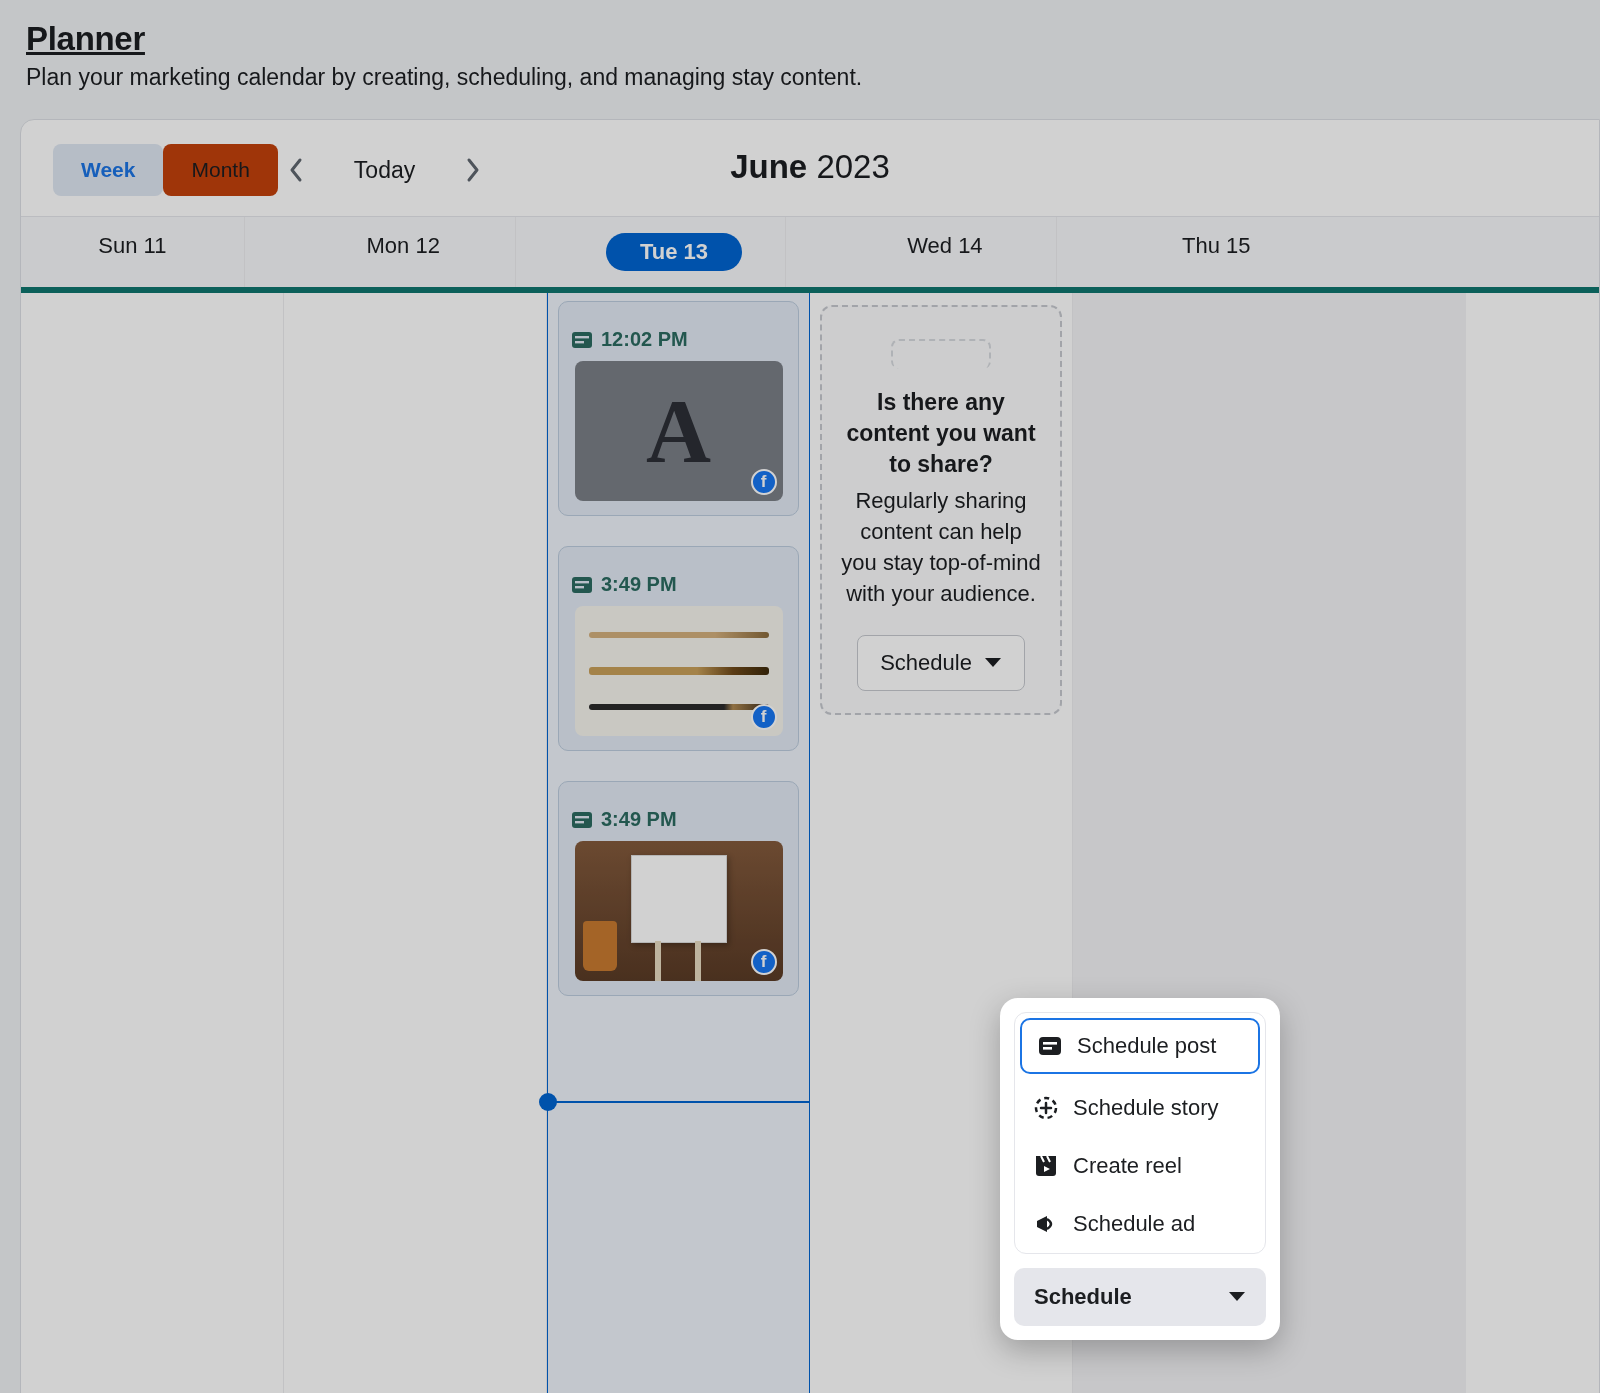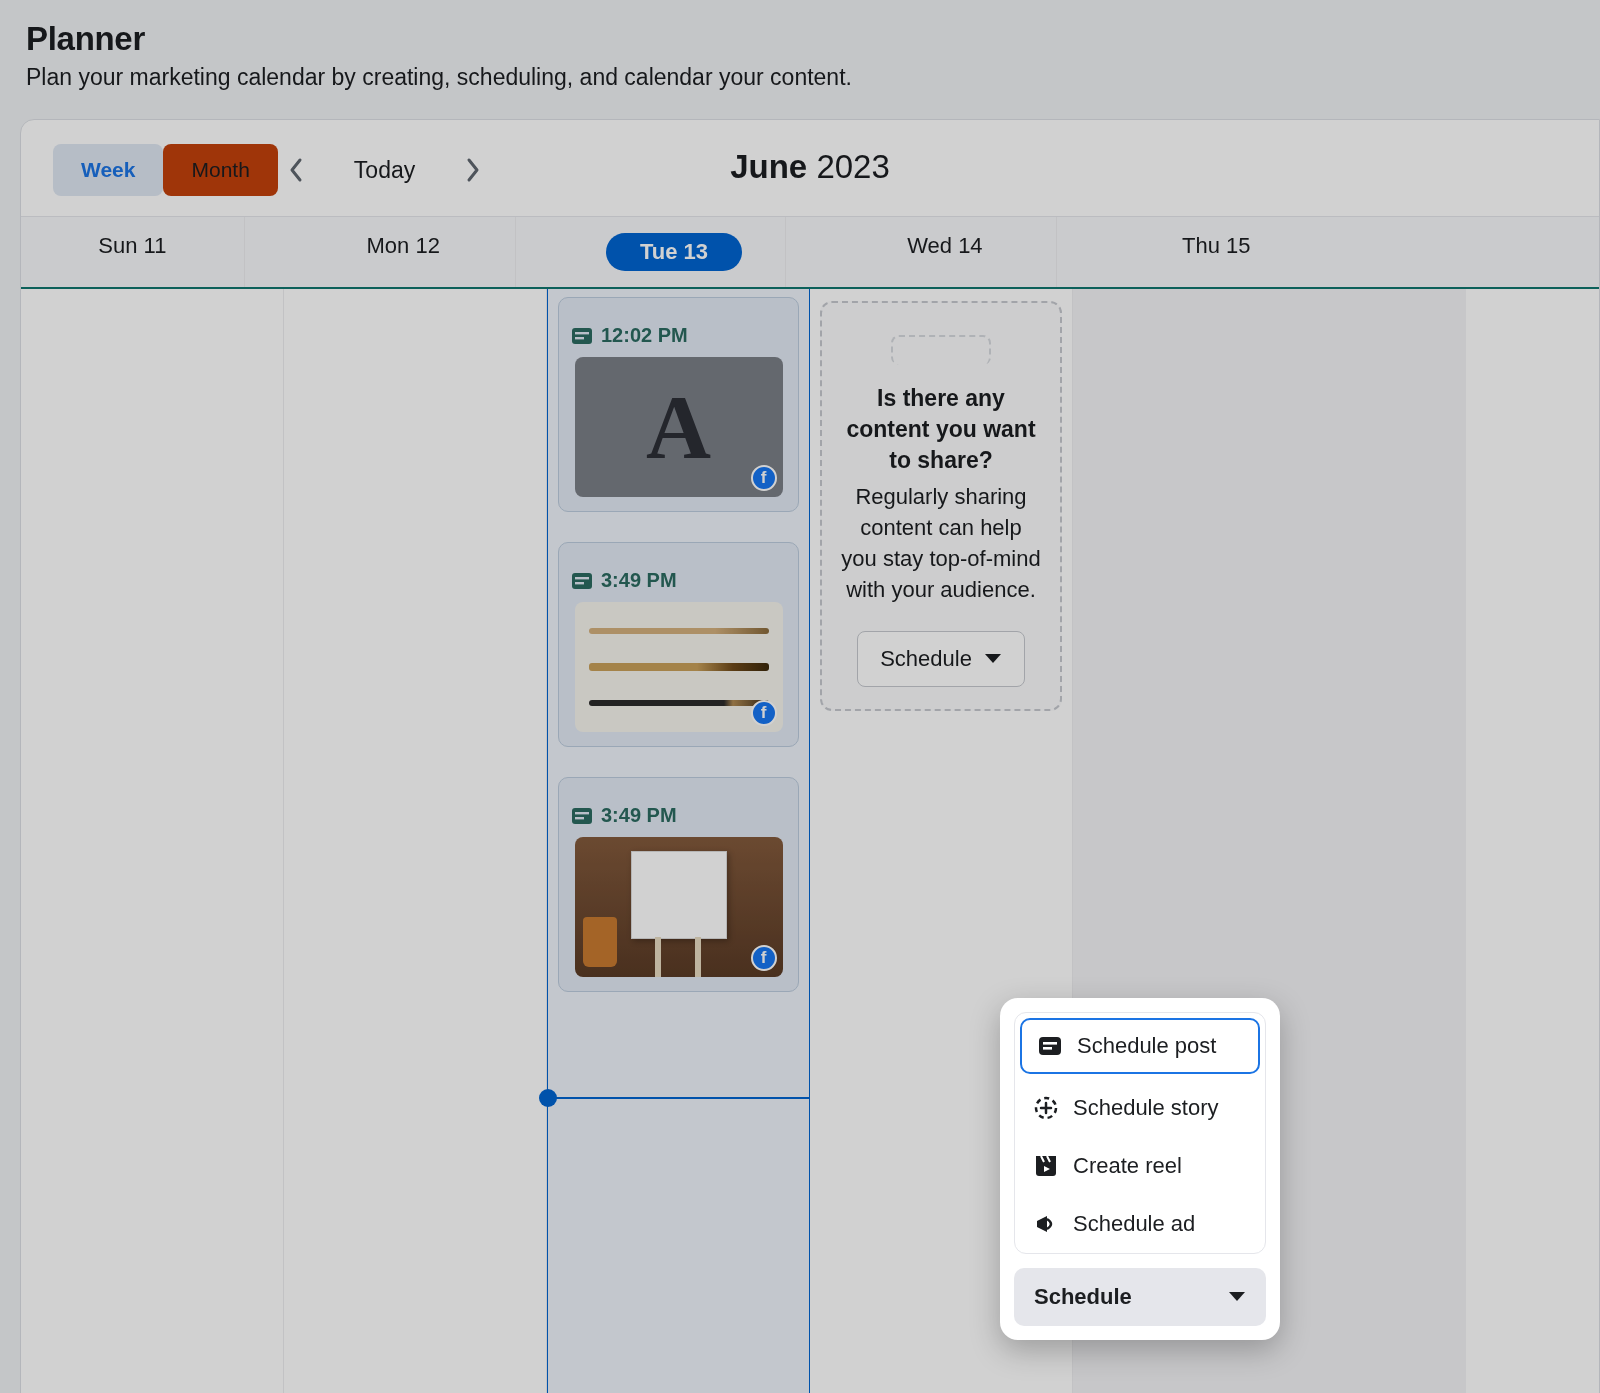--- a/index.html
+++ b/index.html
@@ -19,20 +19,21 @@
     pointer-events: none;
   }
   .header {
     padding: 20px 26px 18px 26px;
   }
   .title {
     font-size: 33px;
     font-weight: 700;
     color: #1c1e21;
     letter-spacing: -0.3px;
+    text-decoration: underline;
   }
   .subtitle {
     font-size: 23px;
     color: #1c1e21;
     margin-top: 6px;
   }
   .panel {
     margin: 10px 0 0 20px;
     background: #fff;
     border: 1px solid #dcdfe4;
@@ -95,21 +96,21 @@
     font-weight: 400;
     text-align: right;
   }
   .month-year .month-strong {
     font-weight: 700;
   }
   .days-header {
     display: grid;
     grid-template-columns: repeat(6, 1fr);
     border-top: 1px solid #e5e6eb;
-    border-bottom: 2px solid #0f766e;
+    border-bottom: 6px solid #0f766e;
     background: #f7f8fa;
     gap: 47px;
   }
   .day-head {
     text-align: center;
     padding: 16px 0;
     font-size: 22px;
     color: #1c1e21;
     position: relative;
     border-right: 1px solid #ededf0;
@@ -344,21 +345,21 @@
     align-items: center;
     justify-content: space-between;
     cursor: pointer;
   }
 </style>
 </head>
 <body>
 
 <div class="header">
   <div class="title">Planner</div>
-  <div class="subtitle">Plan your marketing calendar by creating, scheduling, and calendar your content.</div>
+  <div class="subtitle">Plan your marketing calendar by creating, scheduling, and managing stay content.</div>
 </div>
 
 <div class="panel">
   <div class="toolbar">
     <div class="view-toggle">
       <div class="toggle-btn active">Week</div>
       <div class="toggle-btn inactive">Month</div>
     </div>
     <div class="nav-btn">
       <svg width="18" height="28" viewBox="0 0 18 28">

